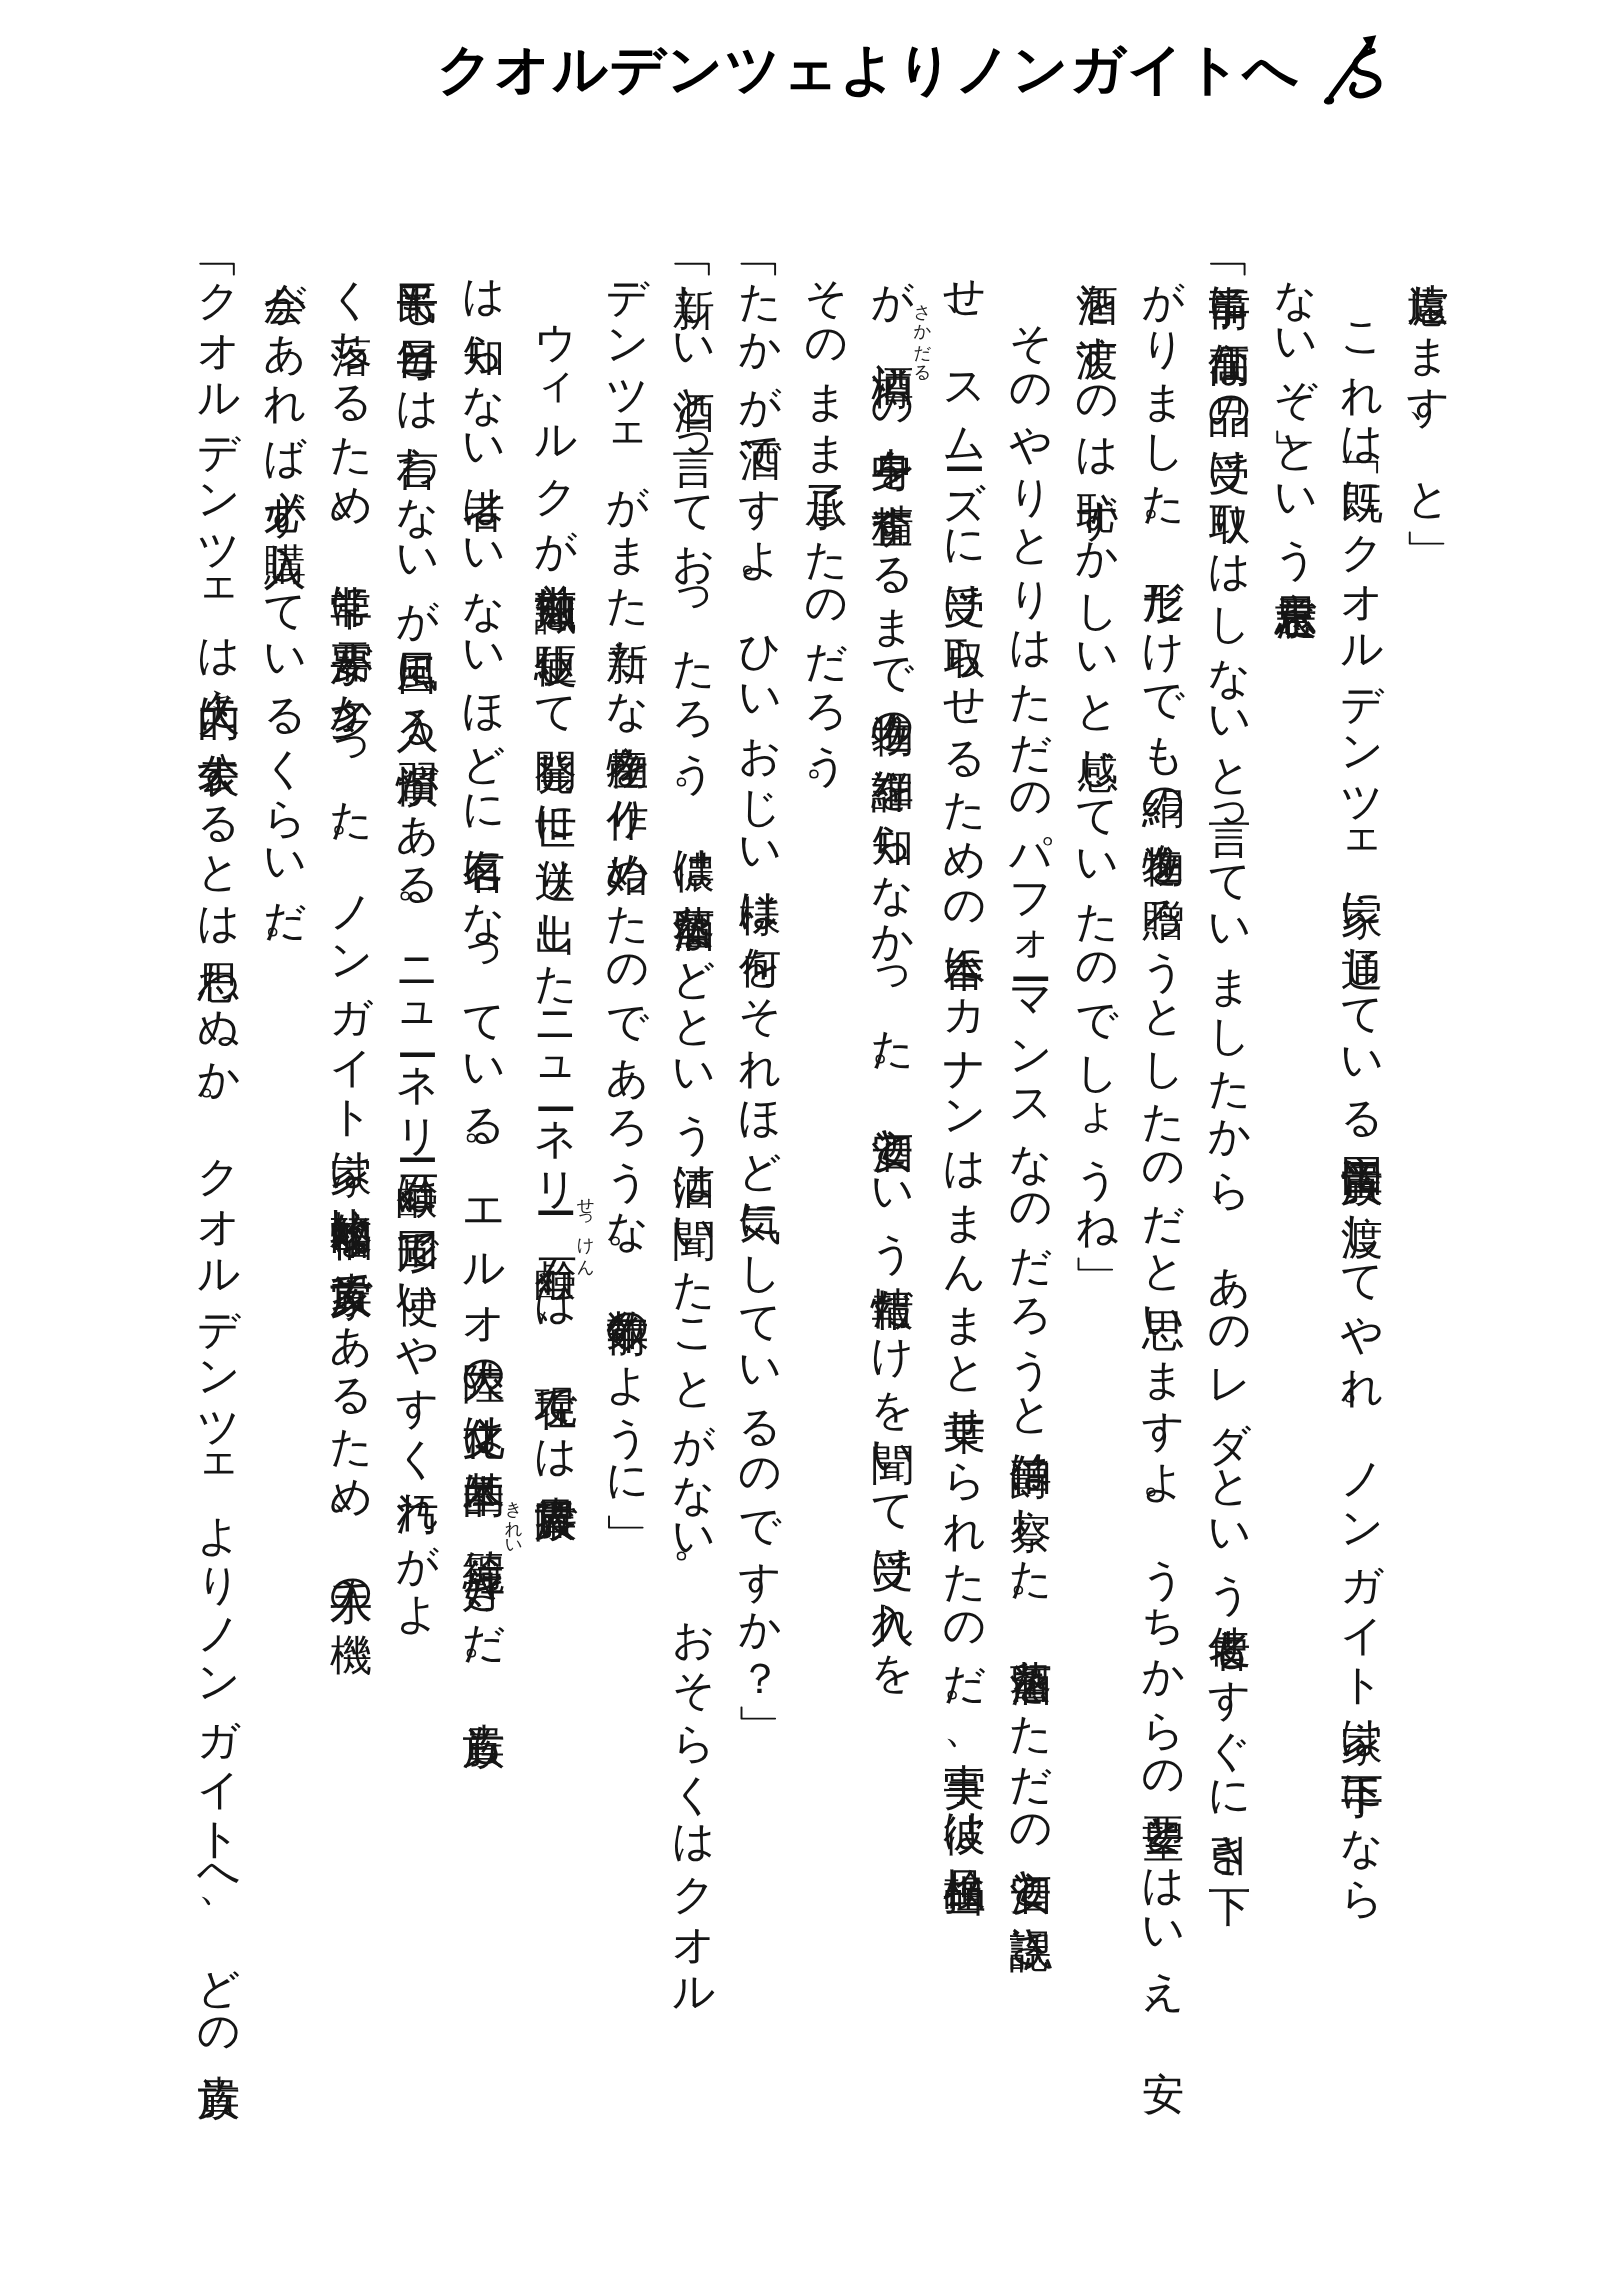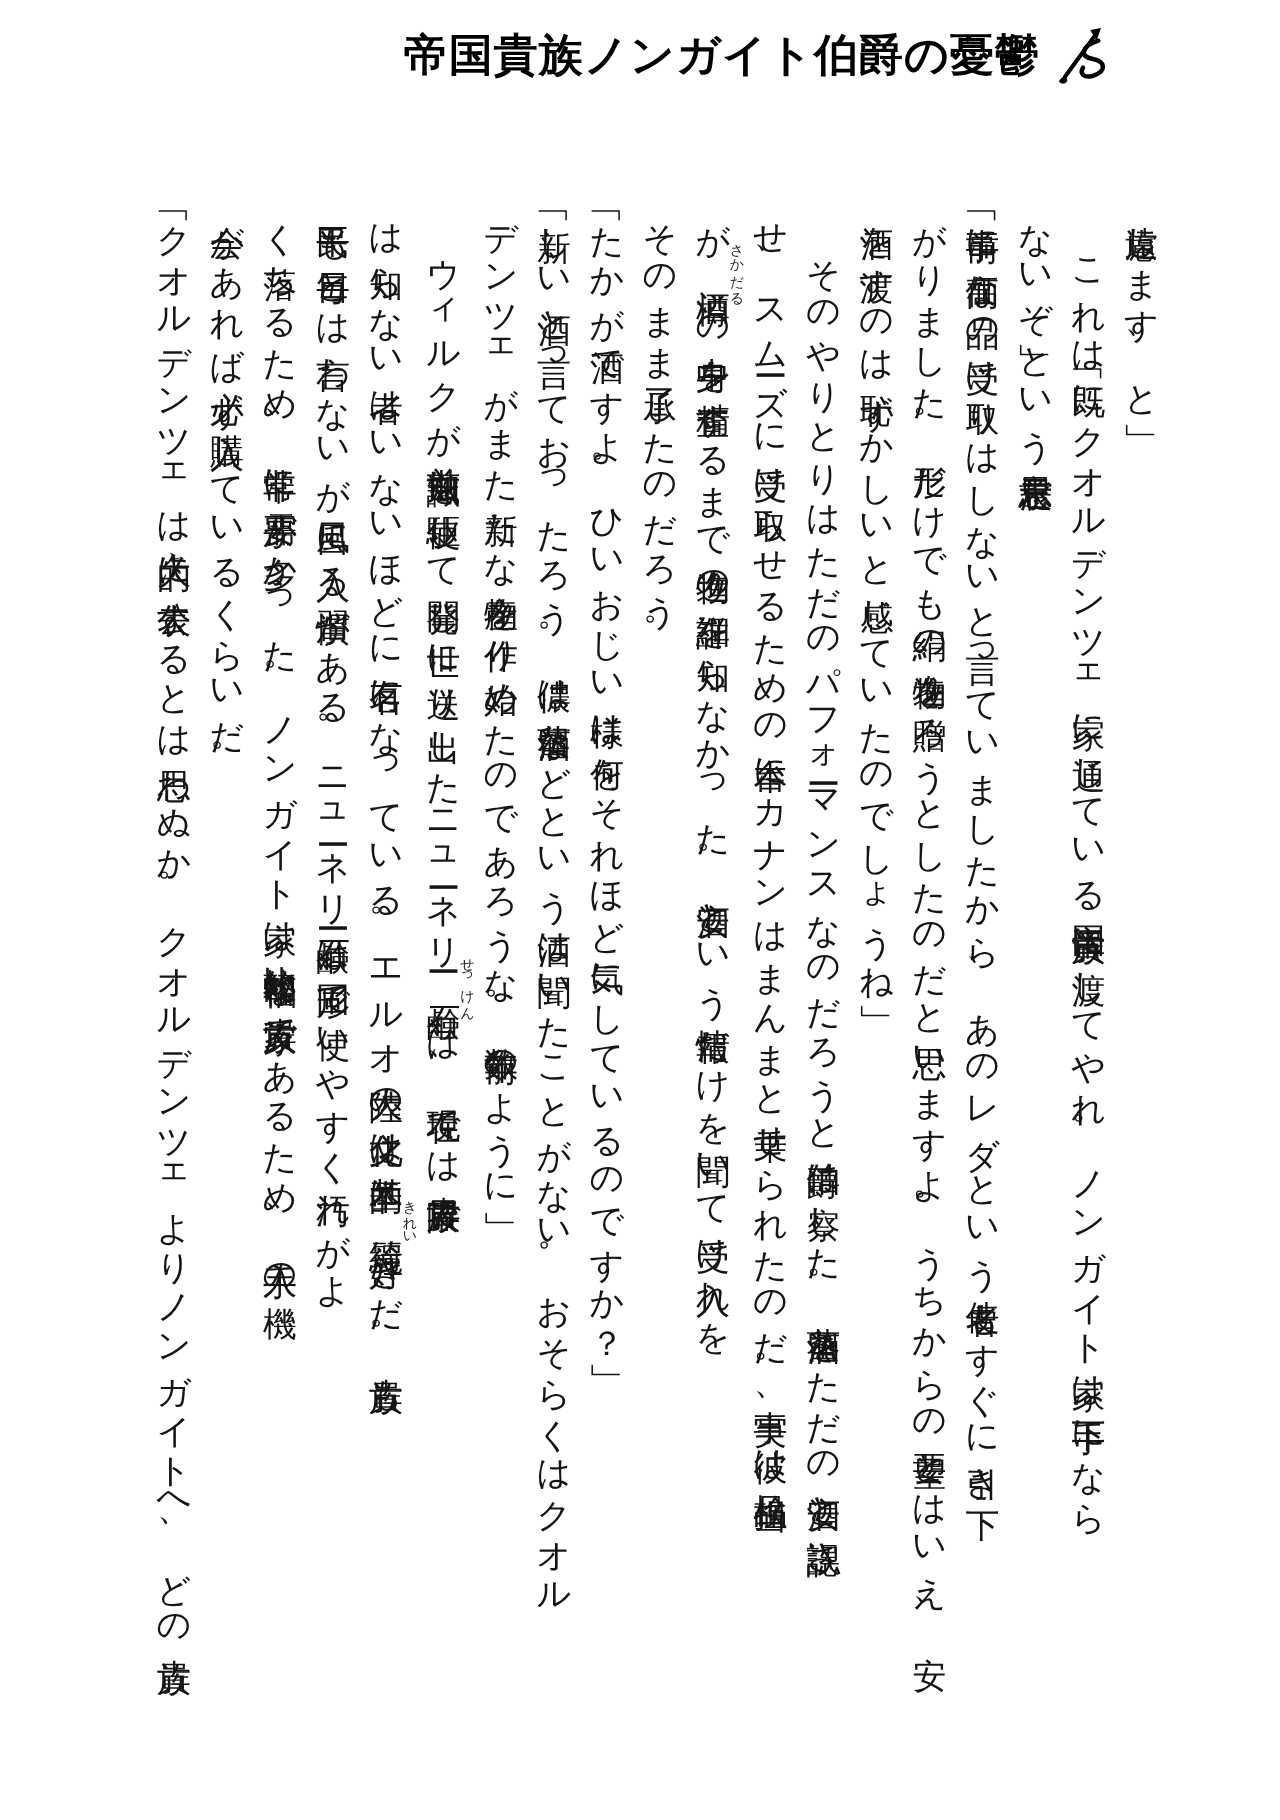--- a/index.html
+++ b/index.html
@@ -65,21 +65,21 @@
     letter-spacing: 0;
     color: #222;
   }
 </style>
 </head>
 <body>
 
 <div id="page">
 
   <div id="chapter-header">
-    <span id="chapter-title">帝国貴族ノンガイト伯爵の憂鬱</span>
+    <span id="chapter-title">クオルデンツェよりノンガイトへ</span>
     <svg id="chapter-ornament" viewBox="0 0 60 62" aria-hidden="true">
       <g fill="none" stroke="#000" stroke-linecap="round">
 
         <line x1="10" y1="54" x2="42" y2="10" stroke-width="4.5"></line>
 
         <polygon points="38,2 50,0 45,14" fill="#000" stroke="none"></polygon>
 
         <path d="M47,14 C28,20 26,32 40,34 C56,37 56,48 41,53 C31,56 26,50 30,44" stroke-width="5"></path>
 
         <path d="M10,54 C4,56 2,60 6,61 C12,62 14,58 10,54" fill="#000" stroke-width="1"></path>

